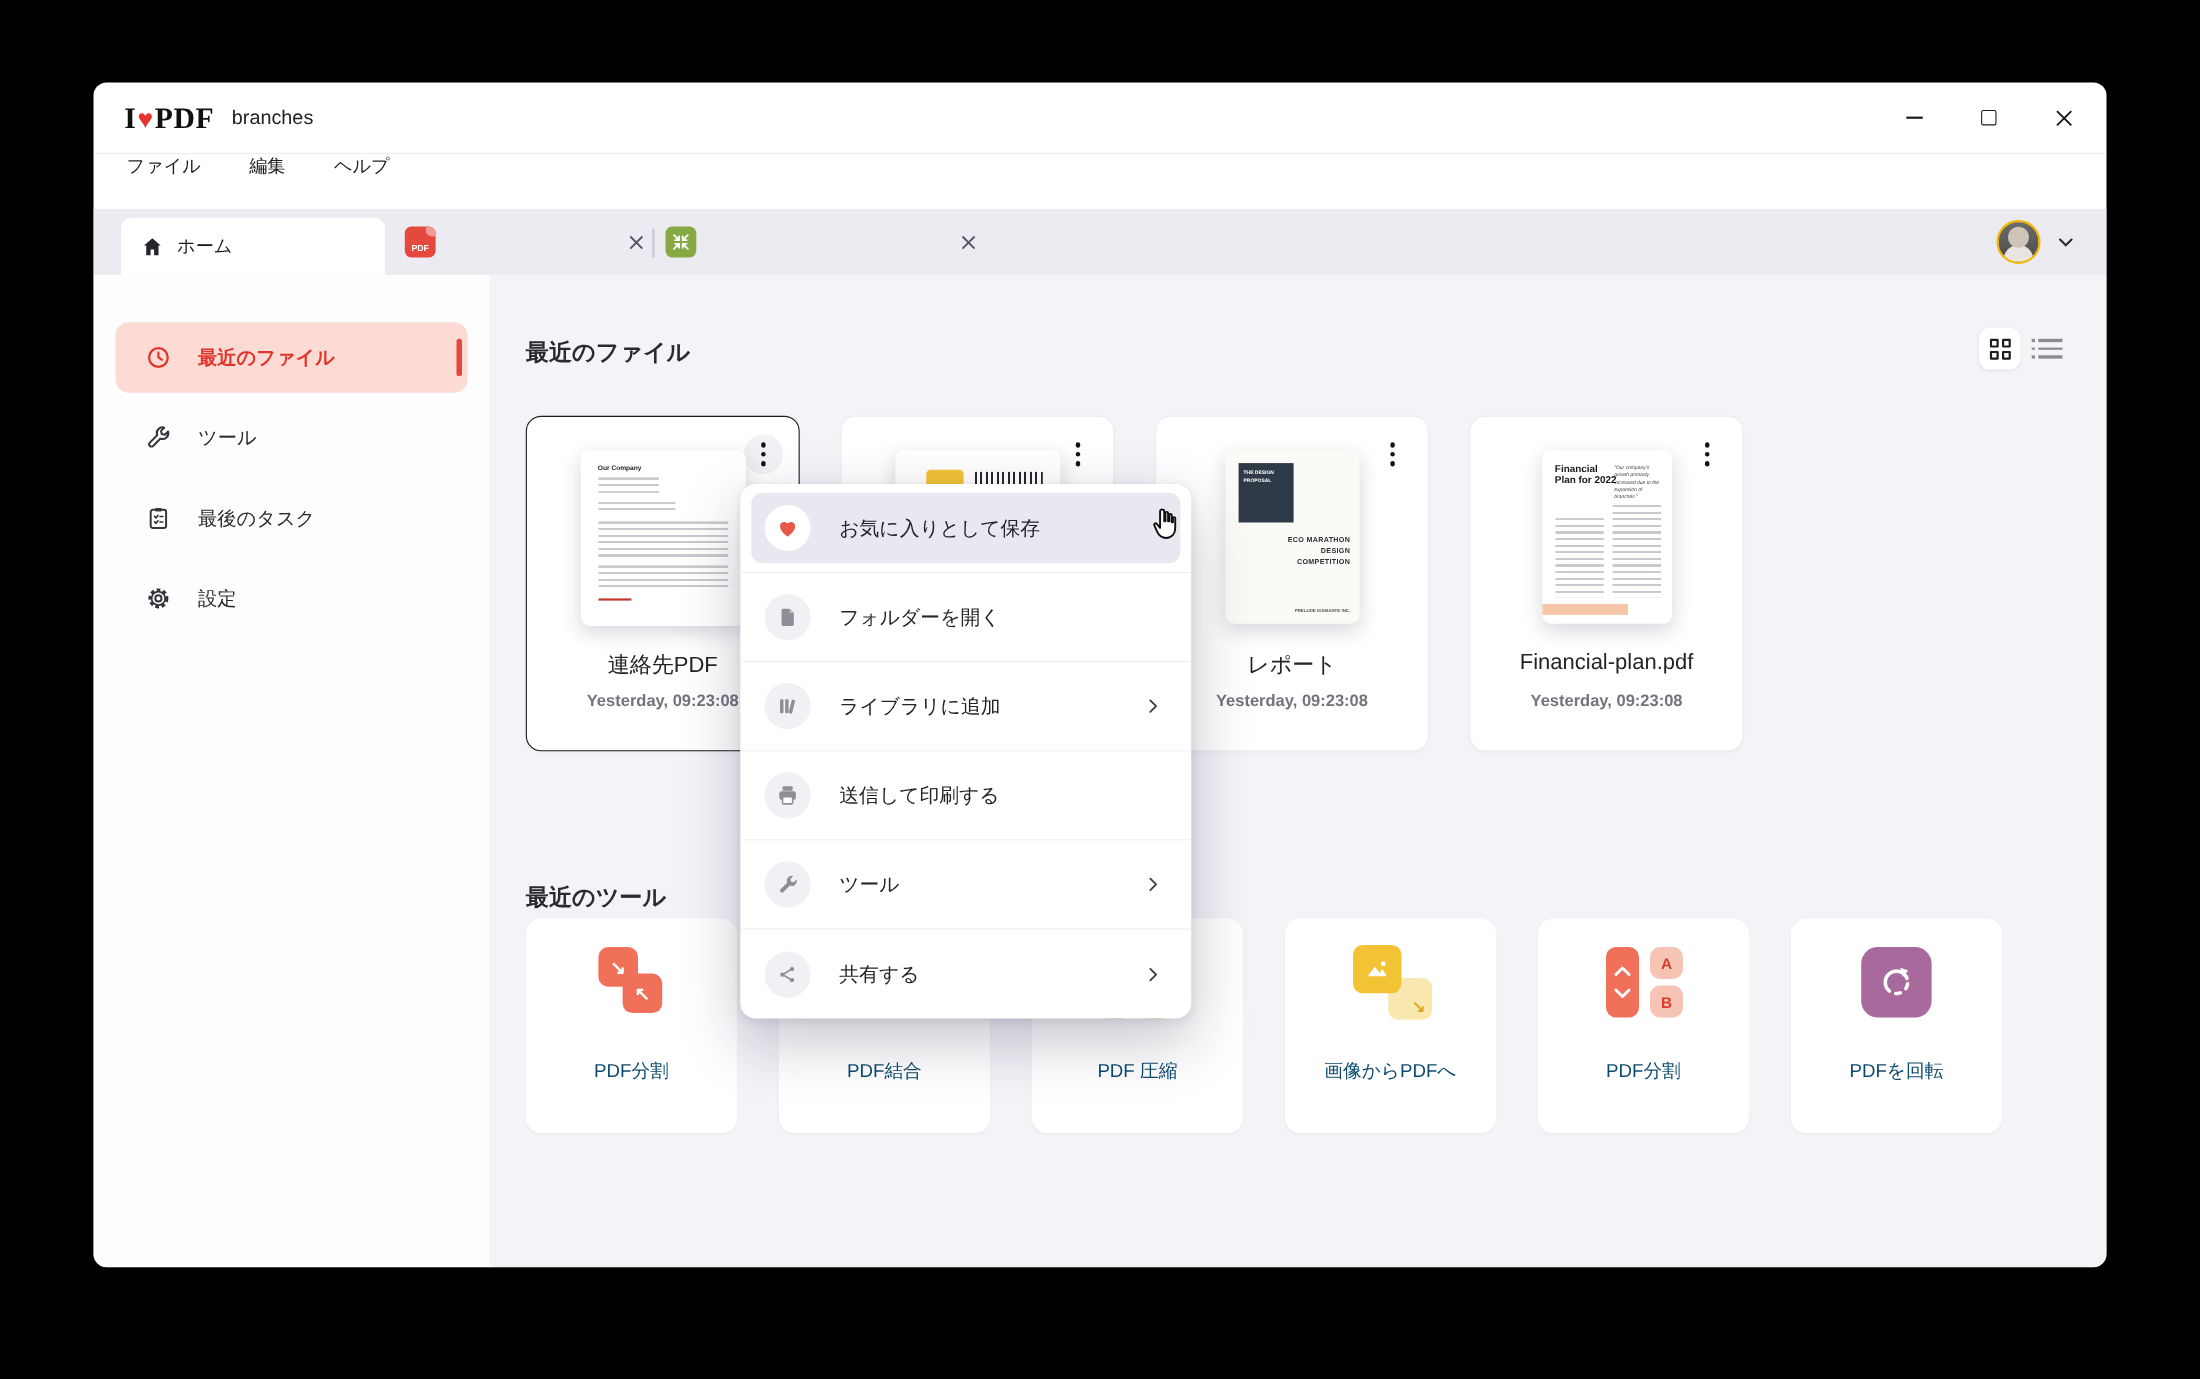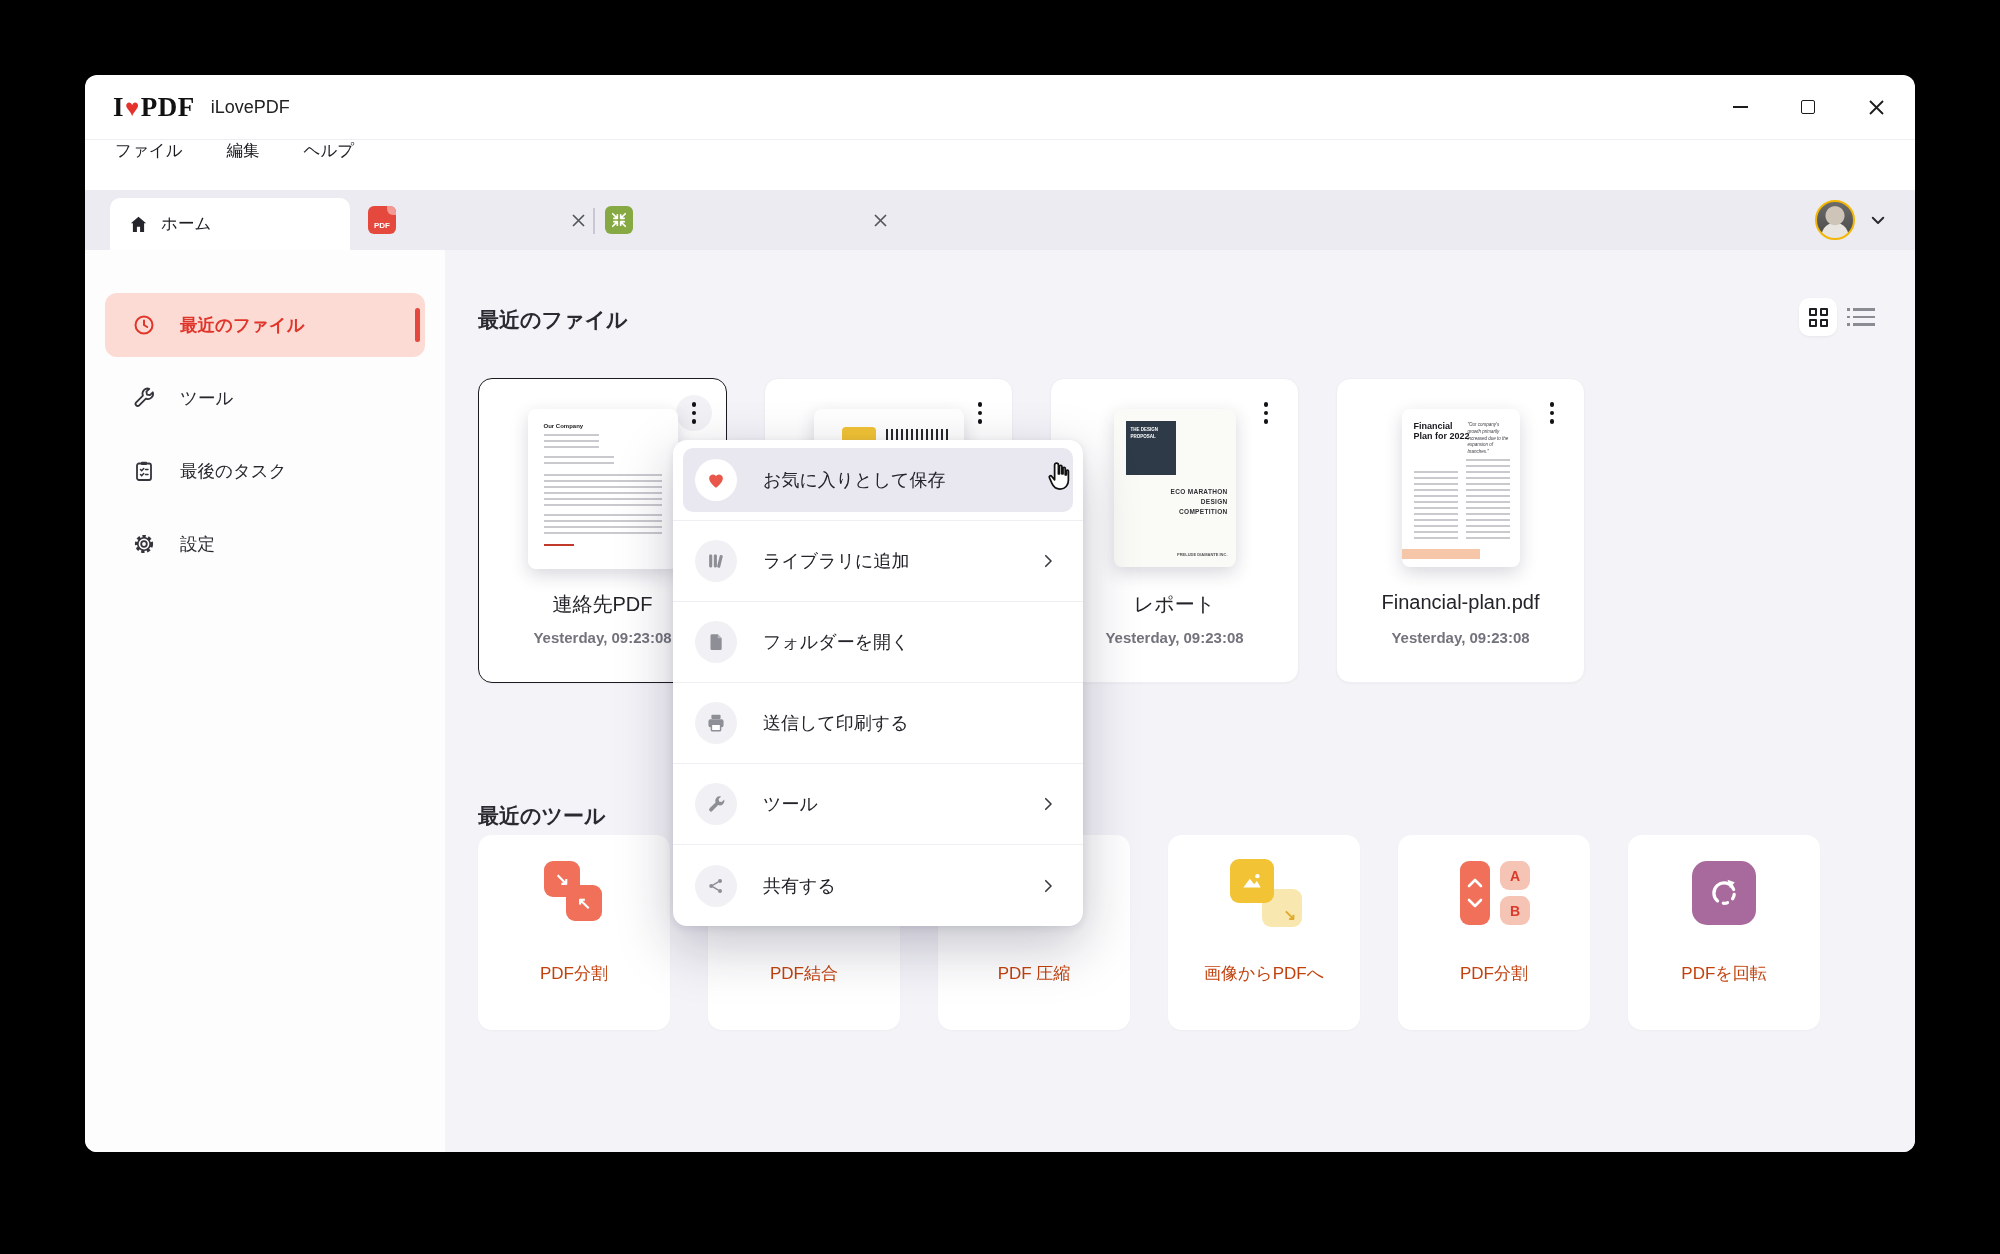--- a/index.html
+++ b/index.html
@@ -99,21 +99,21 @@
   .th-fin { width:118px; height:158px; }
   .fin-title { position:absolute; left:12px; top:12px; width:58px; font-size:9px; font-weight:800; color:#16161c; line-height:1.15; }
   .fin-quote { position:absolute; right:8px; top:13px; width:44px; font-size:4.5px; font-style:italic; color:#3c3c44; line-height:1.5; }
   .fin-c1 { position:absolute; left:12px; top:62px; width:44px; height:72px; }
   .fin-c2 { position:absolute; right:10px; top:50px; width:44px; height:84px; }
   .fin-bar { position:absolute; left:0; bottom:8px; width:78px; height:10px; background:#F6C6A9; }
 
   
   .tools-row { position:absolute; left:33px; top:585px; display:flex; gap:38px; }
   .tcard { width:192px; height:195px; background:#fff; border-radius:14px; position:relative; box-shadow:0 1px 2px rgba(20,20,40,.03); }
-  .tlabel { position:absolute; top:127px; width:100%; text-align:center; font-size:17px; color:#c2410c; }
+  .tlabel { position:absolute; top:127px; width:100%; text-align:center; font-size:17px; color:#0c4a6e; }
   .ticon { position:absolute; top:24px; left:50%; transform:translateX(-50%); width:76px; height:76px; }
   .sq { position:absolute; border-radius:9px; display:flex; align-items:center; justify-content:center; color:#fff; font-weight:bold; font-size:17px; }
   .salmon { background:#F0705A; }
   .split .s1 { left:8px; top:2px; width:36px; height:36px; }
   .split .s2 { left:30px; top:26px; width:36px; height:36px; }
   .compress4 { position:absolute; display:grid; grid-template-columns:30px 30px; grid-template-rows:30px 30px; gap:7px; left:2px; top:0; }
   .compress4 div { background:#8CAD46; border-radius:8px; color:#fff; font-size:13px; font-weight:bold; display:flex; align-items:center; justify-content:center; }
   .imgicon .main { left:4px; top:0; width:44px; height:44px; background:#F2C335; }
   .imgicon .pale { left:36px; top:30px; width:40px; height:38px; background:#F8E8B0; color:#E0A92C; font-size:15px; align-items:flex-end; justify-content:flex-end; padding:0 6px 3px 0; }
   .org .bar { left:4px; top:2px; width:30px; height:64px; background:#F0705A; border-radius:9px; display:flex; flex-direction:column; align-items:center; justify-content:center; gap:10px; position:absolute; }
@@ -139,21 +139,21 @@
 <body>
 
 <div class="window">
 
   <div class="titlebar">
     <div class="logo">
       <span>I</span>
         <span class="heart">♥</span>
         <span>PDF</span>
     </div>
-    <div class="appname">iLovePDF</div>
+    <div class="appname">branches</div>
     <div class="wincontrols">
       <div class="wc">
           <div class="wc-min"></div>
         </div>
       <div class="wc">
           <div class="wc-max"></div>
         </div>
       <div class="wc">
         <svg width="17" height="17" viewBox="0 0 17 17">
             <path d="M2 2 L15 15 M15 2 L2 15" stroke="#1c1c1c" stroke-width="1.8"></path>
@@ -436,43 +436,43 @@
     <div class="cm-row highlight">
       <div class="cm-ic">
           <svg width="22" height="22" viewBox="0 0 24 24">
             <path d="M12 20.5 S4.5 15.5 4.5 10.2 A4.2 4.2 0 0 1 12 7.6 A4.2 4.2 0 0 1 19.5 10.2 C19.5 15.5 12 20.5 12 20.5 Z" fill="#E8574A"></path>
           </svg>
         </div>
       <div class="cm-label">お気に入りとして保存</div>
     </div>
     <div class="cm-row">
       <div class="cm-ic">
+          <svg width="20" height="20" viewBox="0 0 24 24">
+            <path d="M7 2.8 h7.2 L18.8 7.4 V20 a1.6 1.6 0 0 1 -1.6 1.6 H7 A1.6 1.6 0 0 1 5.4 20 V4.4 A1.6 1.6 0 0 1 7 2.8 Z" fill="#8E8E96"></path>
+            <path d="M14.2 2.8 V7.4 H18.8 Z" fill="#b9b9c0"></path>
+          </svg>
+        </div>
+      <div class="cm-label">フォルダーを開く</div>
+    </div>
+    <div class="cm-row">
+      <div class="cm-ic">
           <svg width="22" height="22" viewBox="0 0 24 24">
             <g fill="#8E8E96">
               <rect x="4.5" y="5" width="3.4" height="14" rx="1.2"></rect>
               <rect x="9.6" y="5" width="3.4" height="14" rx="1.2"></rect>
               <rect x="14.6" y="5.4" width="3.4" height="14" rx="1.2" transform="rotate(14 16.3 12.4)"></rect>
             </g>
           </svg>
         </div>
       <div class="cm-label">ライブラリに追加</div>
       <div class="cm-chev">
           <svg width="18" height="18" viewBox="0 0 24 24">
             <path d="M9 5 L16 12 L9 19" fill="none" stroke="#3a3a42" stroke-width="2.2" stroke-linecap="round" stroke-linejoin="round"></path>
           </svg>
         </div>
-    </div>
-    <div class="cm-row">
-      <div class="cm-ic">
-          <svg width="20" height="20" viewBox="0 0 24 24">
-            <path d="M7 2.8 h7.2 L18.8 7.4 V20 a1.6 1.6 0 0 1 -1.6 1.6 H7 A1.6 1.6 0 0 1 5.4 20 V4.4 A1.6 1.6 0 0 1 7 2.8 Z" fill="#8E8E96"></path>
-            <path d="M14.2 2.8 V7.4 H18.8 Z" fill="#b9b9c0"></path>
-          </svg>
-        </div>
-      <div class="cm-label">フォルダーを開く</div>
     </div>
     <div class="cm-row">
       <div class="cm-ic">
           <svg width="22" height="22" viewBox="0 0 24 24">
             <rect x="7" y="3" width="10" height="4.5" rx="1" fill="#8E8E96"></rect>
             <rect x="3.8" y="8" width="16.4" height="8.5" rx="2" fill="#8E8E96"></rect>
             <rect x="7" y="13.5" width="10" height="7" rx="1" fill="#fff" stroke="#8E8E96" stroke-width="1.6"></rect>
           </svg>
         </div>
       <div class="cm-label">送信して印刷する</div>

